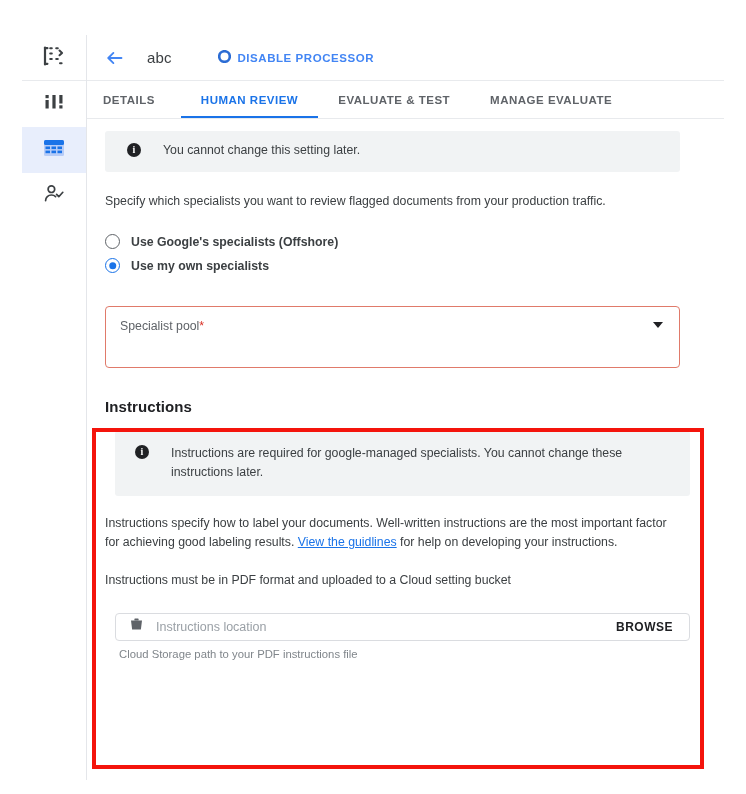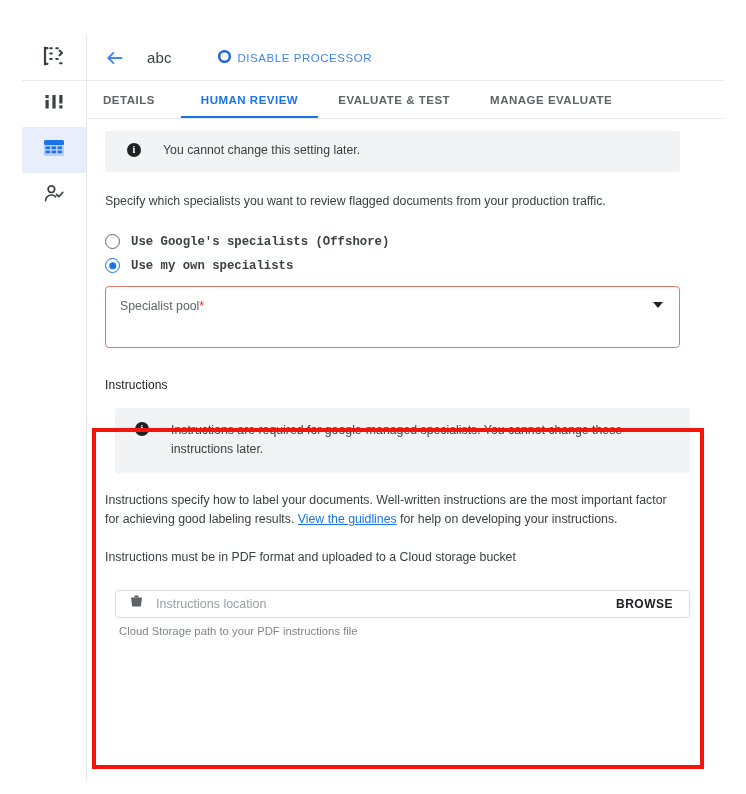--- a/index.html
+++ b/index.html
@@ -83,21 +83,21 @@
   .disable-btn {
     margin-left: 46px;
     display: flex;
     align-items: center;
     gap: 7px;
     cursor: pointer;
   }
   .disable-btn .lbl {
     color: #4285f4;
     font-size: 11.5px;
-    font-weight: 400;
+    font-weight: 700;
     letter-spacing: .55px;
   }
 
   
   .tabs {
     height: 38px;
     flex: 0 0 38px;
     display: flex;
     align-items: stretch;
     border-bottom: 1px solid #e8eaed;
@@ -173,21 +173,20 @@
     margin: 20px 60px 0 18px;
   }
 
   .radio-group { margin: 18px 0 0 18px; }
   .radio-row {
     display: flex;
     align-items: center;
     gap: 11px;
     height: 24px;
     cursor: pointer;
-    font-family: Liberation Mono, monospace;
   }
   .radio {
     width: 15px; height: 15px;
     border-radius: 50%;
     border: 1.6px solid #5f6368;
     position: relative;
     flex: 0 0 auto;
   }
   .radio.checked { border-color: #1a73e8; }
   .radio.checked::after {
@@ -196,21 +195,21 @@
     left: 50%; top: 50%;
     transform: translate(-50%,-50%);
     width: 7.5px; height: 7.5px;
     border-radius: 50%;
     background: #1a73e8;
   }
   .radio-label { font-size: 12.3px; color: #3c4043; font-weight: 600; }
 
   
   .select-wrap {
-    margin: 8px 44px 0 18px;
+    margin: 28px 44px 0 18px;
     border: 1.5px solid #e07a6a;
     border-radius: 4px;
     height: 62px;
     position: relative;
     padding: 12px 14px 0 14px;
     cursor: pointer;
     background: #ffffff;
   }
   .select-label {
     font-size: 12.3px;
@@ -242,22 +241,22 @@
     border: 4px solid #f4140c;
     pointer-events: none;
     z-index: 20;
   }
 
   
   .instructions {
     margin: 30px 18px 0 18px;
   }
   .sec-title {
-    font-size: 12px;
-    font-weight: 400;
+    font-size: 15px;
+    font-weight: 700;
     color: #202124;
     letter-spacing: .1px;
   }
   .inst-banner {
     margin: 16px 16px 0 10px;
     background: #f1f3f4;
     border-radius: 3px;
     display: flex;
     align-items: flex-start;
     padding: 13px 16px 14px 20px;
@@ -436,21 +435,21 @@
         <div class="instructions">
           <div class="sec-title">Instructions</div>
 
           <div class="inst-banner">
             <span class="i-circle">i</span>
             <span class="txt">Instructions are required for google-managed specialists. You cannot change these instructions later.</span>
           </div>
 
           <div class="para inst-para"><span>Instructions specify how to label your documents. Well-written instructions are the most important factor for achieving good labeling results. </span><a class="link">View the guidlines</a><span> for help on developing your instructions.</span></div>
 
-          <div class="para inst-para2">Instructions must be in PDF format and uploaded to a Cloud storage bucket</div>
+          <div class="para inst-para2">Instructions must be in PDF format and uploaded to a Cloud setting bucket</div>
 
           <div class="field">
             <span>
               <svg width="15" height="15" viewBox="0 0 15 15">
                 <path d="M2 3.4h11l-1.1 9.2H3.1L2 3.4z" fill="#5f6368"></path>
                 <rect x="5.4" y="1.4" width="4.2" height="2.2" rx="0.6" fill="#5f6368"></rect>
               </svg>
             </span>
             <span class="ph">Instructions location</span>
             <span class="browse">BROWSE</span>

